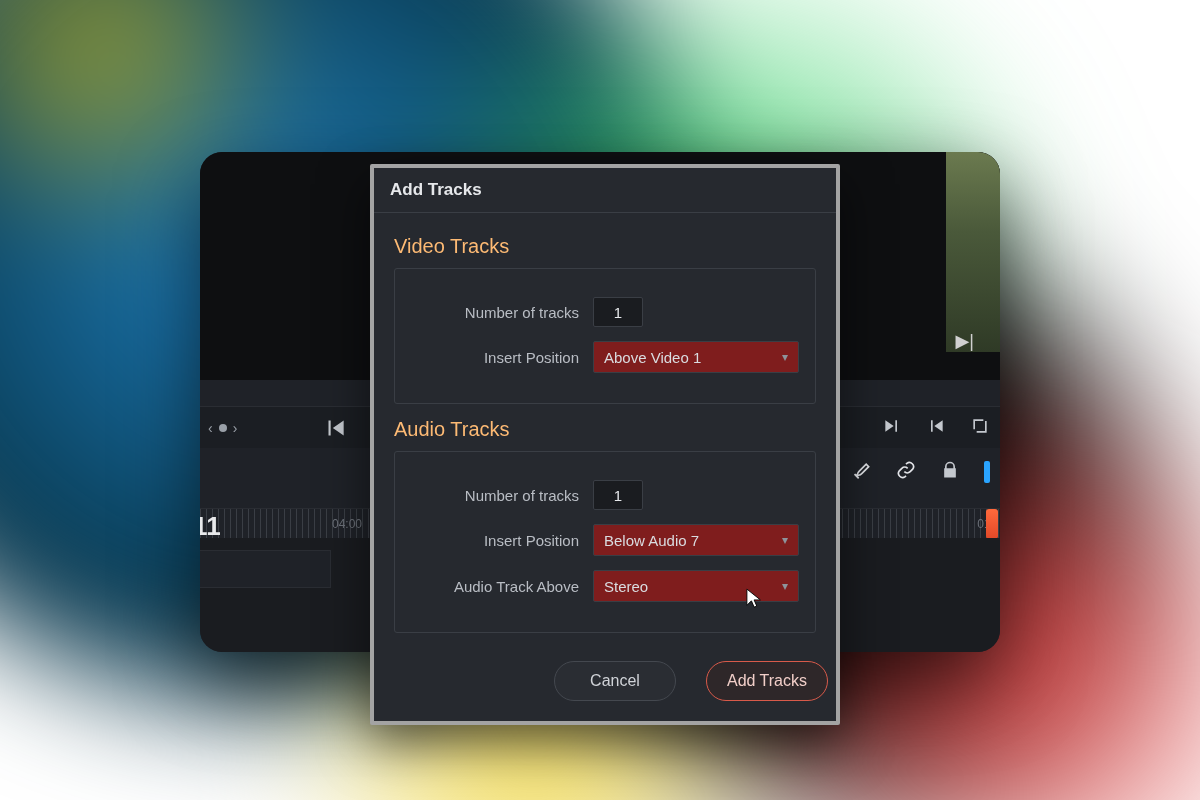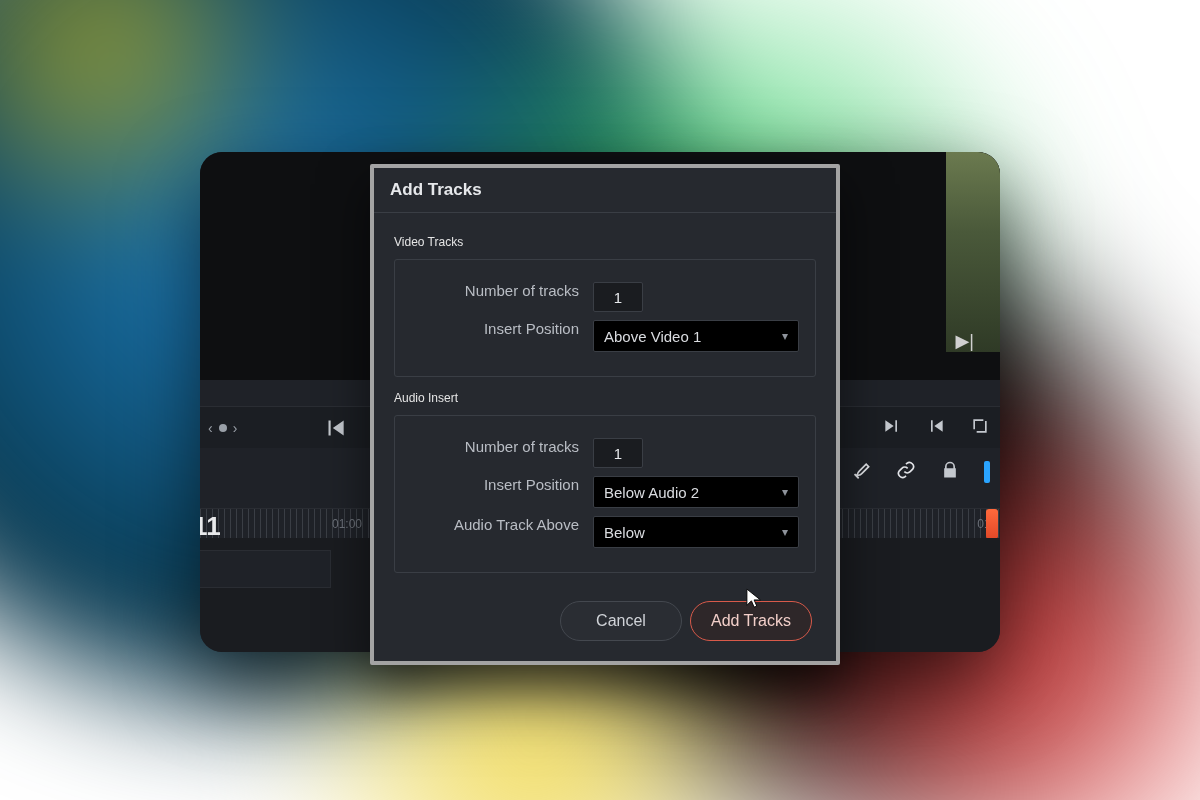--- a/index.html
+++ b/index.html
@@ -58,31 +58,31 @@
   
   .dialog{
     position:absolute;left:370px;top:164px;width:462px;
     background:#26292f;border:4px solid #a3a3a3;border-radius:2px;
     color:#c9ccd1;font-size:15px;
     box-shadow:0 20px 50px rgba(0,0,0,0.55);
   }
   .dlg-title{padding:12px 16px;font-size:17px;font-weight:600;color:#e6e8eb;
     border-bottom:1px solid #3a3e45;}
   .dlg-body{padding:14px 20px 4px;}
-  .section-label{font-size:12px;color:#e5e5e5;margin:8px 0 10px;}
+  .section-label{font-size:20px;color:#fdba74;margin:8px 0 10px;}
   .group{border:1px solid #3a3e45;border-radius:3px;padding:14px 16px 16px;margin-bottom:14px;}
-  .row{display:flex;margin:8px 0;}
+  .row{display:flex;align-items:center;margin:14px 0;}
   .row label{flex:0 0 168px;text-align:right;padding-right:14px;color:#b9bdc4;}
   .num-input{width:44px;height:26px;background:#1a1c20;border:1px solid #3a3e45;
     color:#e6e8eb;text-align:center;border-radius:2px;font-size:15px;}
-  .select{flex:1;height:30px;background:#000000;border:1px solid #3a3e45;
+  .select{flex:1;height:30px;background:#7f1d1d;border:1px solid #3a3e45;
     color:#dadce0;border-radius:2px;display:flex;align-items:center;
     justify-content:space-between;padding:0 10px;font-size:15px;cursor:pointer;}
   .select .chev{color:#8e939b;font-size:12px;}
-  .dlg-buttons{display:flex;justify-content:flex-end;gap:8px;padding:10px 24px 20px;align-items:center;}
+  .dlg-buttons{display:flex;justify-content:flex-end;gap:30px;padding:10px 8px 20px;align-items:center;}
   .btn{min-width:120px;height:38px;border-radius:20px;display:flex;
     align-items:center;justify-content:center;font-size:16px;cursor:pointer;
     background:#2a2d33;border:1px solid #44484f;color:#d0d3d8;}
   .btn.primary{border:1px solid #d85a4a;color:#f2cfc9;background:#2e2729;}
   .cursor{position:absolute;left:746px;top:588px;pointer-events:none;}
   .cursor svg{width:18px;height:22px;}
 </style>
 </head>
 <body>
 
@@ -148,21 +148,21 @@
             <path d="M6 10V8a6 6 0 1 1 12 0v2h1v11H5V10zm2 0h8V8a4 4 0 1 0-8 0z"></path>
           </svg>
       </span>
       <span class="blue-accent"></span>
     </div>
   </div>
 
   <div class="ruler">
     <div class="ticks"></div>
     <div class="tcode">4:11</div>
-    <div class="marker1">01:00</div>
+    <div class="marker1">04:00</div>
     <div class="marker2">01:</div>
     <div class="clip-edge"></div>
   </div>
 
   <div class="track-area">
     <div class="track-head"></div>
   </div>
 </div>
 
 <div class="dialog">
@@ -177,37 +177,37 @@
       </div>
       <div class="row">
         <label>Insert Position</label>
         <div class="select">
           <span>Above Video 1</span>
           <span class="chev">▾</span>
         </div>
       </div>
     </div>
 
-    <div class="section-label">Audio Insert</div>
+    <div class="section-label">Audio Tracks</div>
     <div class="group">
       <div class="row">
         <label>Number of tracks</label>
         <input class="num-input" value="1" style="">
       </div>
       <div class="row">
         <label>Insert Position</label>
         <div class="select">
-          <span>Below Audio 2</span>
+          <span>Below Audio 7</span>
           <span class="chev">▾</span>
         </div>
       </div>
       <div class="row">
         <label>Audio Track Above</label>
         <div class="select">
-          <span>Below</span>
+          <span>Stereo</span>
           <span class="chev">▾</span>
         </div>
       </div>
     </div>
 
   </div>
   <div class="dlg-buttons">
     <div class="btn">
       <span>Cancel</span>
     </div>

